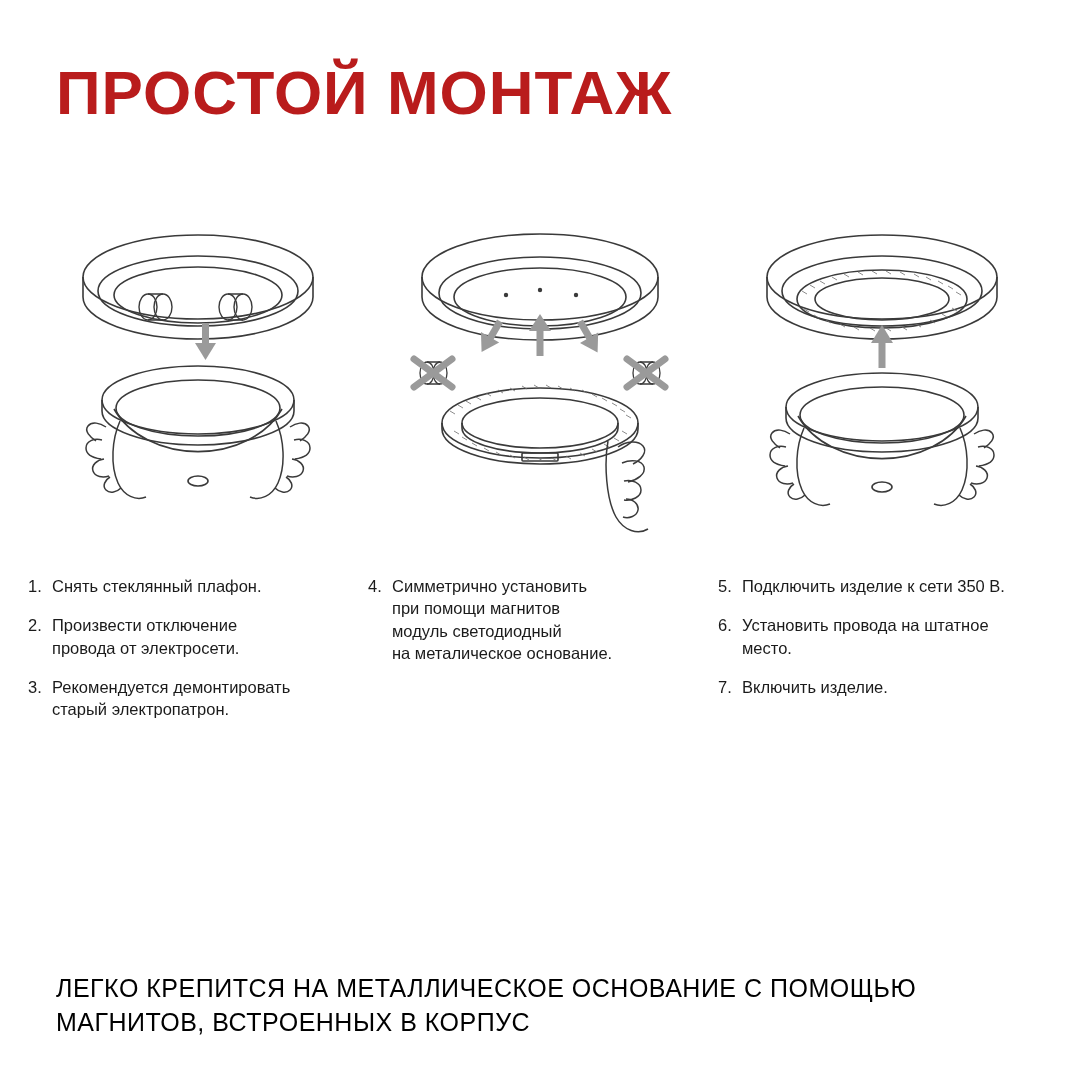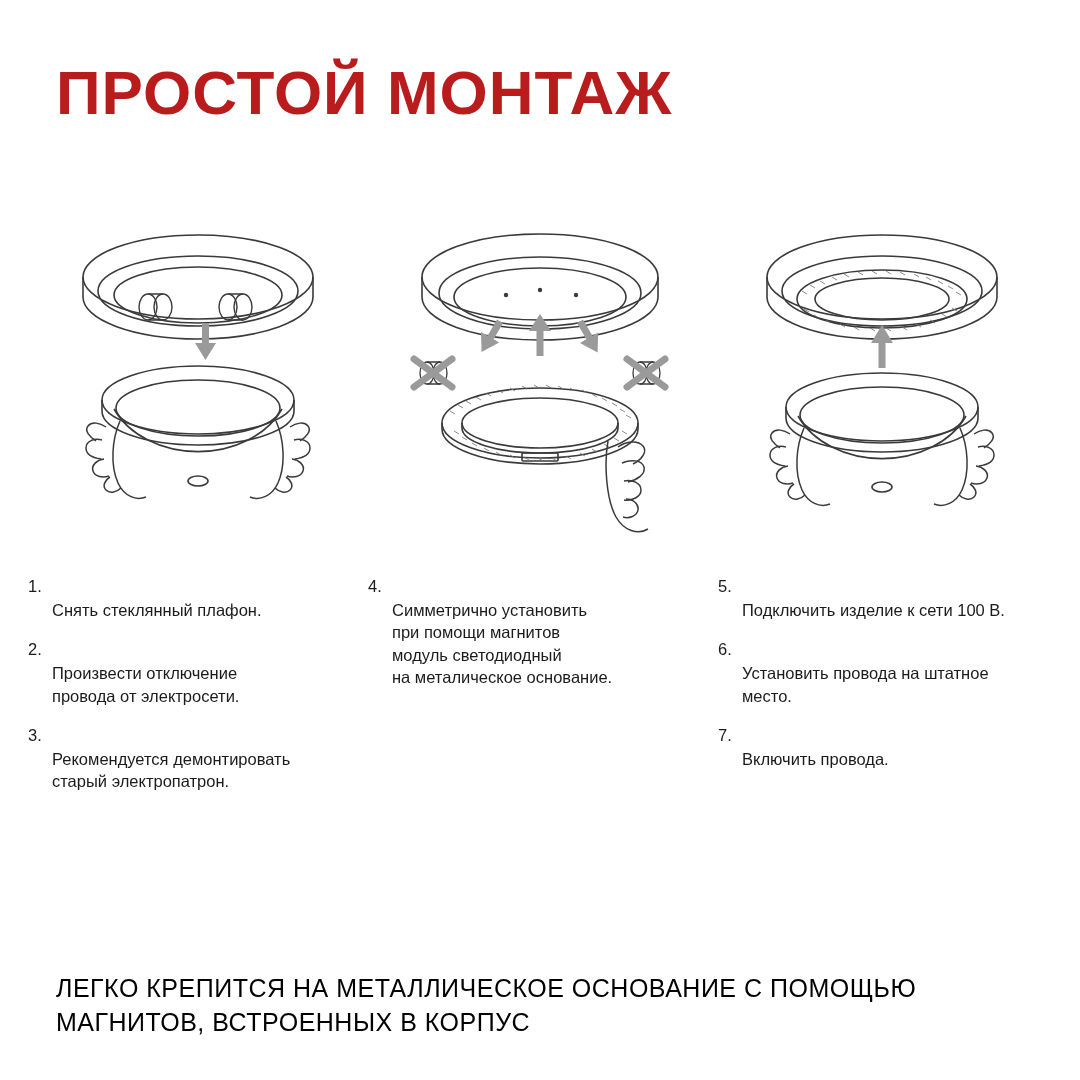--- a/index.html
+++ b/index.html
@@ -69,21 +69,20 @@
     color: #1b1b1b;
     margin-bottom: 17px;
   }
   .step .num {
     flex: 0 0 auto;
     width: 24px;
   }
   .step .txt {
     flex: 1 1 auto;
     white-space: pre-line;
-    margin-top: 24px;
   }
   .footer {
     position: absolute;
     left: 56px;
     top: 972px;
     width: 960px;
     font-size: 25px;
     line-height: 1.35;
     letter-spacing: 0.5px;
     color: #000000;
@@ -292,30 +291,30 @@
         <span class="txt">Симметрично установить
 при помощи магнитов
 модуль светодиодный
 на металическое основание.</span>
       </div>
     </div>
 
     <div class="steps-col steps-col-3">
       <div class="step">
         <span class="num">5.</span>
-        <span class="txt">Подключить изделие к сети 100 В.</span>
+        <span class="txt">Подключить изделие к сети 350 В.</span>
       </div>
       <div class="step">
         <span class="num">6.</span>
         <span class="txt">Установить  провода на штатное
 место.</span>
       </div>
       <div class="step">
         <span class="num">7.</span>
-        <span class="txt">Включить провода.</span>
+        <span class="txt">Включить изделие.</span>
       </div>
     </div>
   </div>
 
   <div class="footer">ЛЕГКО КРЕПИТСЯ НА МЕТАЛЛИЧЕСКОЕ ОСНОВАНИЕ С ПОМОЩЬЮ
 МАГНИТОВ, ВСТРОЕННЫХ В КОРПУС</div>
 
 </div>
 
 </body></html>

